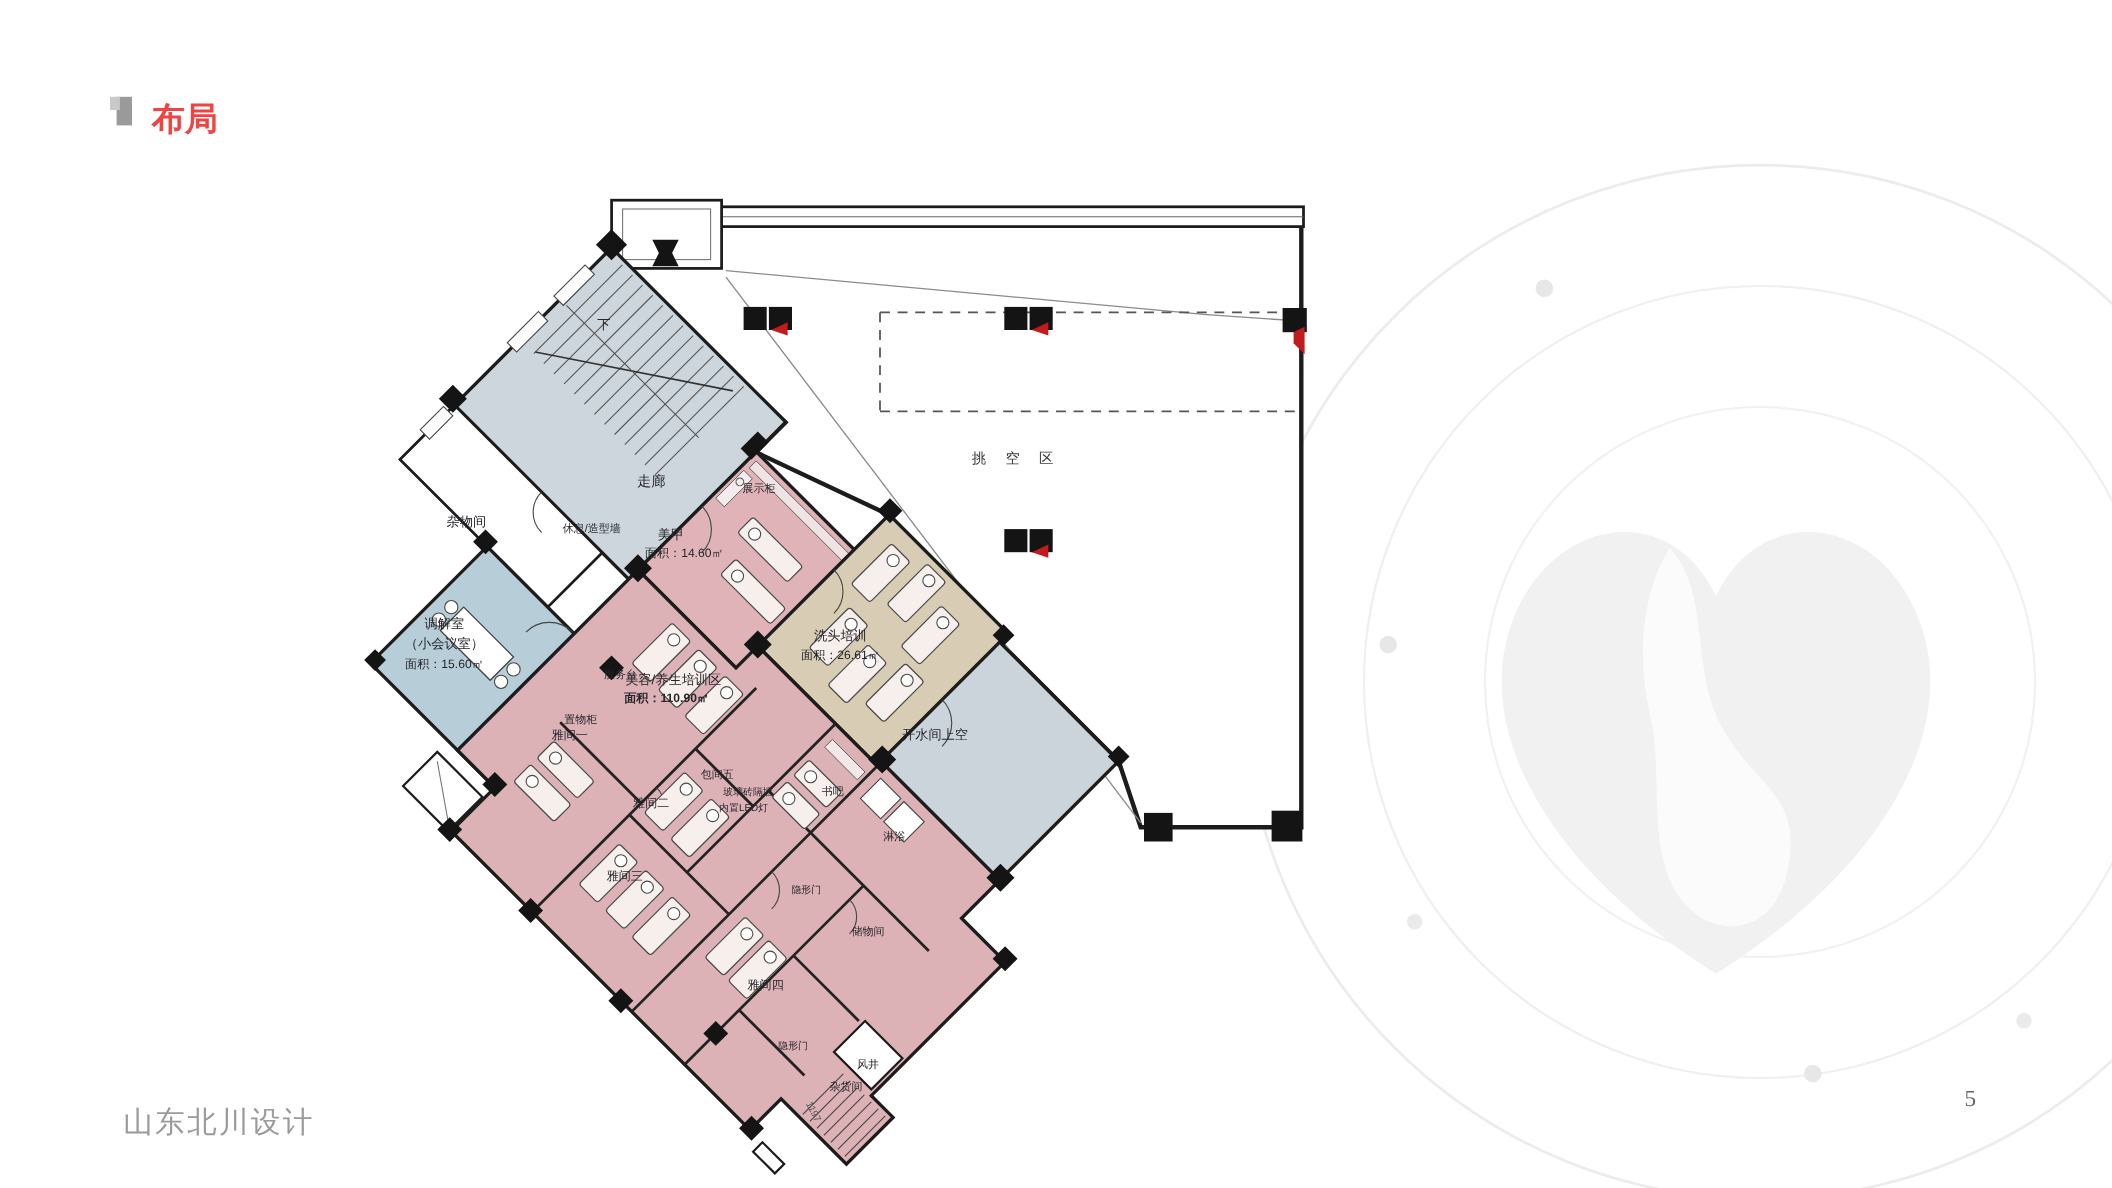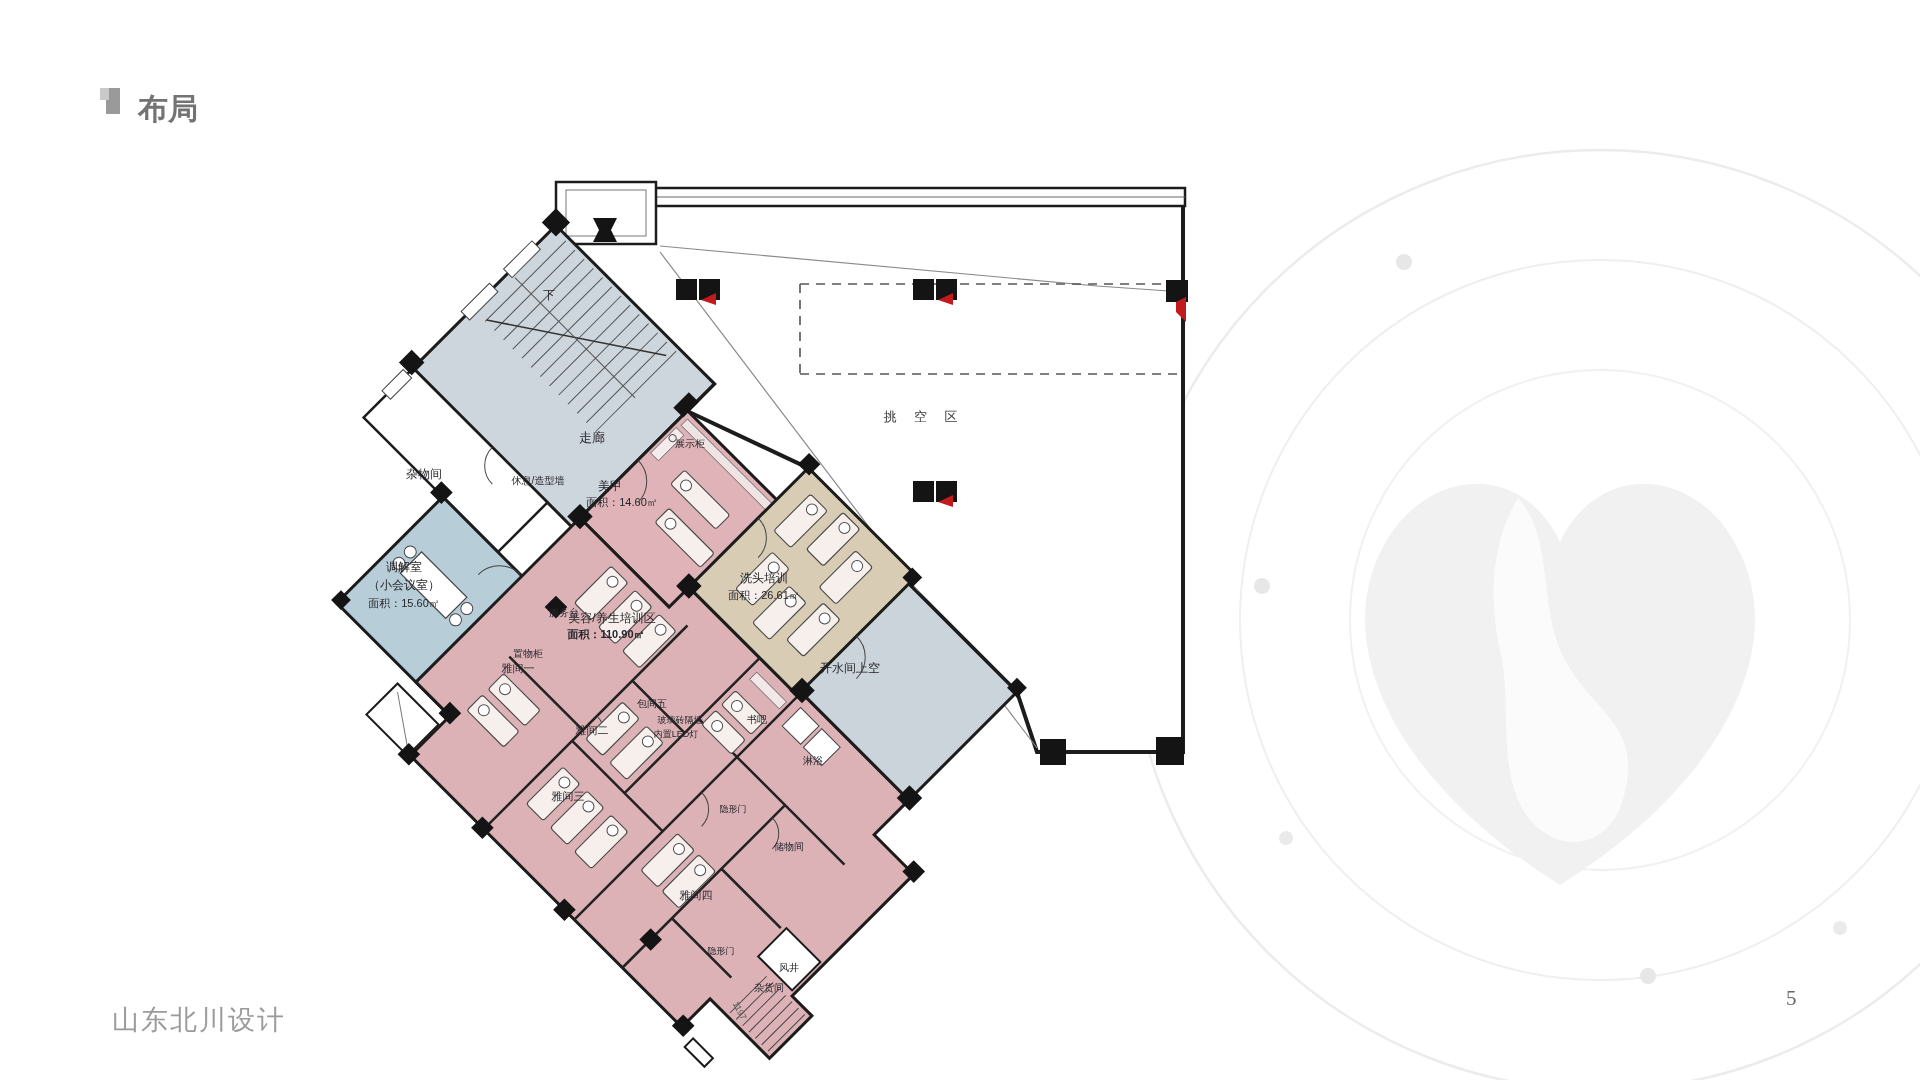--- a/index.html
+++ b/index.html
@@ -18,21 +18,21 @@
 </head>
 <body>
 
 <div class="slide">
 
   <div class="title-row">
     <div class="bullet">
         <span class="b1"></span>
         <span class="b2"></span>
       </div>
-    <div class="sub-title" id="subtitle" style="color: #737373; text-align: center;">布局</div>
+    <div class="sub-title" id="subtitle" style="color: #ef4444; text-align: center;">布局</div>
   </div>
 
   <div class="footer">山东北川设计</div>
   <div class="pagenum">5</div>
 
   <svg id="plan-svg" width="1920" height="1080" viewBox="0 0 1920 1080" style="position:absolute;left:0;top:0;">
 
     <g id="watermark">
       <circle cx="1600" cy="620" r="470" fill="none" stroke="#ececec" stroke-width="2.5"></circle>
       <circle cx="1600" cy="620" r="360" fill="none" stroke="#efefef" stroke-width="2"></circle>

